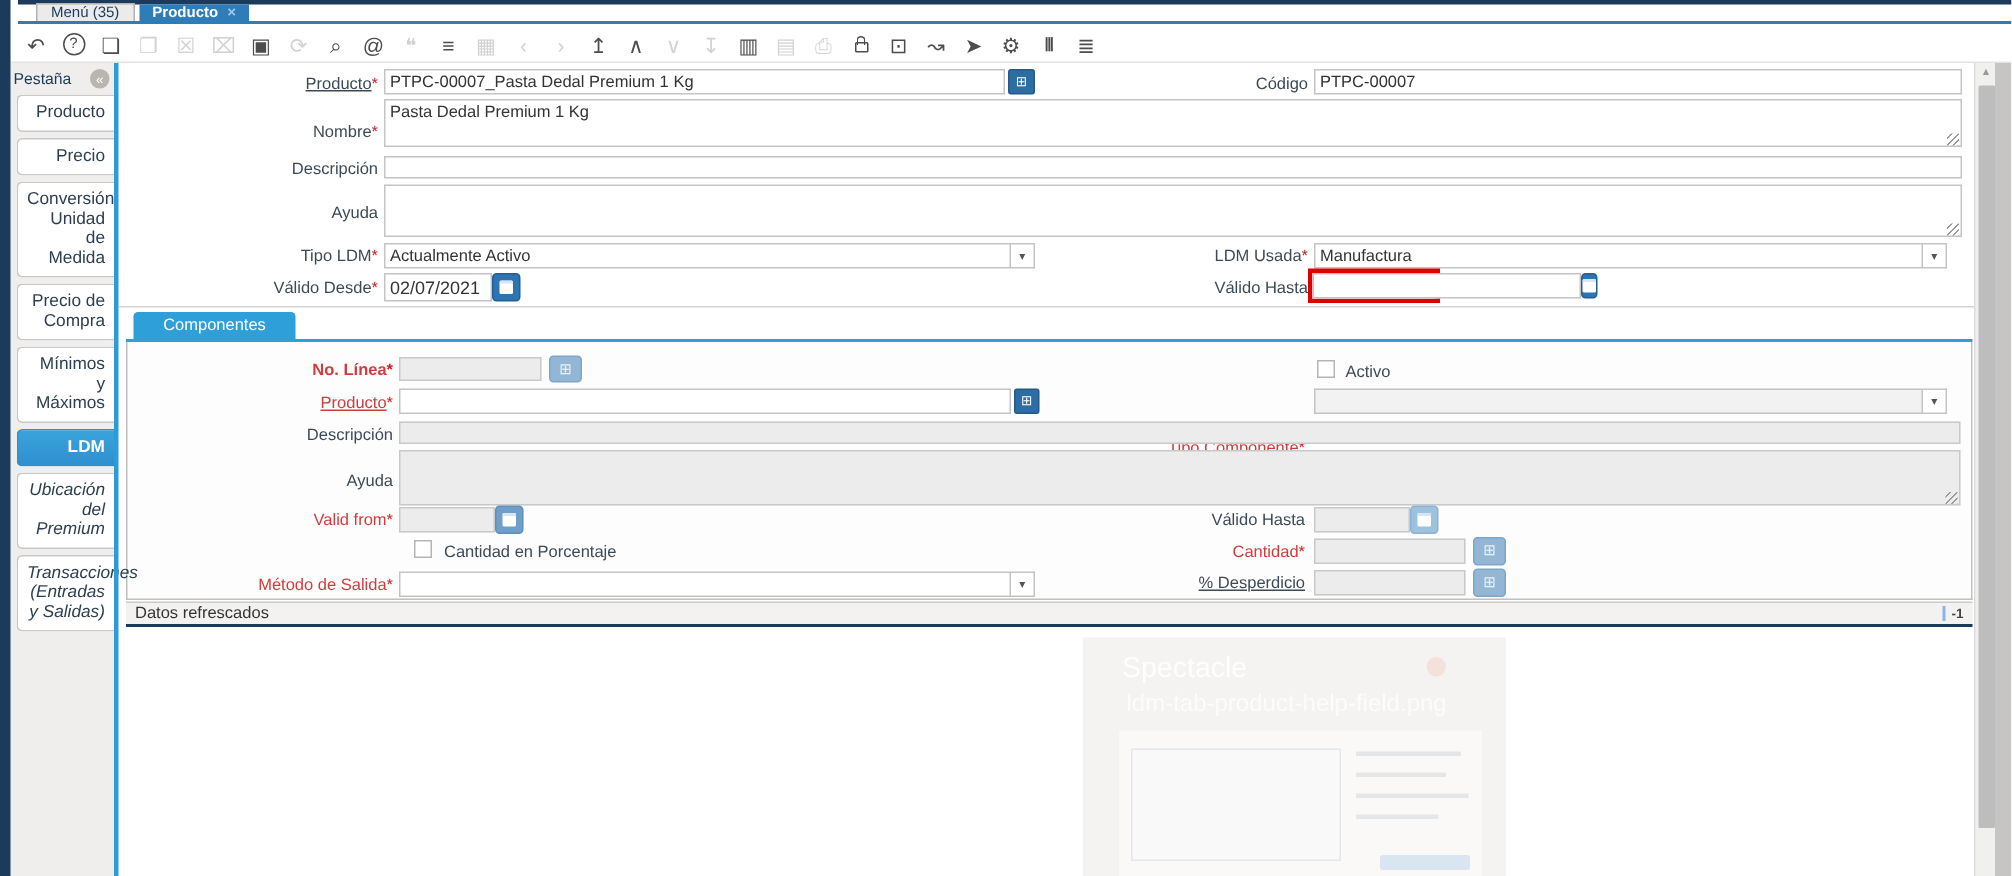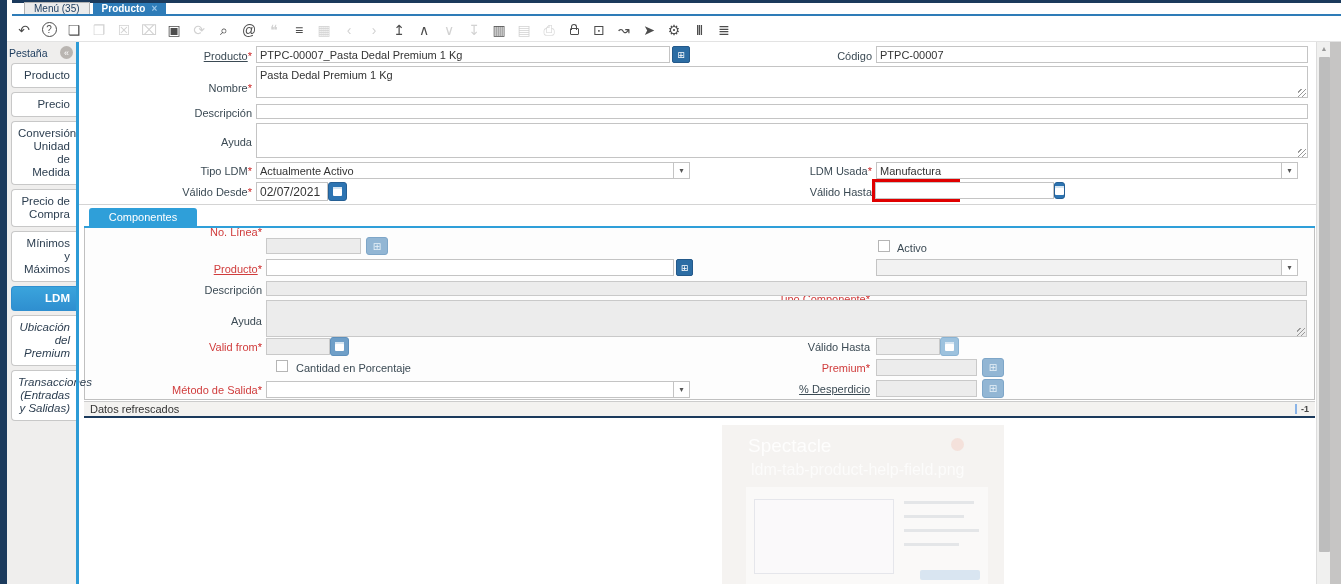--- a/index.html
+++ b/index.html
@@ -270,21 +270,21 @@
         <span class="cal-glyph"></span>
       </span>
   </div>
 
   <div class="hsep"></div>
 
   <div class="comp-tab">Componentes</div>
   <div class="comp-line"></div>
   <div class="comp-panel"></div>
 
-  <div class="lbl red" style="left:140px; top:226px;"><span>No. Línea</span><span class="req">*</span></div>
+  <div class="lbl red" style="left:140px; top:241px;font-weight:bold;"><span>No. Línea</span><span class="req">*</span></div>
   <input class="txt dis" style="left: 266px; top: 238px; width: 95px; height: 16px;" value="">
   <span class="sqbtn light" style="left:366px; top:237px; width:22px; height:18px;">⊞</span>
 
   <span class="cb" style="left:878px; top:240px;"></span>
   <span class="inlinelbl" style="left:897px; top:242px;">Activo</span>
 
   <div class="lbl red" style="left:140px; top:263px;"><span class="und">Producto</span><span class="req">*</span></div>
   <div class="fieldwrap" style="left:266px; top:259px; width:427px; height:17px;">
     <input class="fw-in" value="" style="">
     <span class="btn-dark" style="width:17px;">⊞</span>
@@ -310,21 +310,21 @@
 
   <div class="lbl" style="left:748px; top:341px;"><span>Válido Hasta</span></div>
   <input class="txt dis" style="left: 876px; top: 338px; width: 64px; height: 17px;" value="">
   <span class="sqbtn paleblue" style="left:940px; top:337px; width:19px; height:19px;">
       <span class="cal-glyph"></span>
     </span>
 
   <span class="cb" style="left:276px; top:360px;"></span>
   <span class="inlinelbl" style="left:296px; top:362px;">Cantidad en Porcentaje</span>
 
-  <div class="lbl red" style="left:748px; top:362px;"><span>Premium</span><span class="req">*</span></div>
+  <div class="lbl red" style="left:748px; top:362px;"><span>Cantidad</span><span class="req">*</span></div>
   <input class="txt dis" style="left: 876px; top: 359px; width: 101px; height: 17px;" value="">
   <span class="sqbtn light" style="left:982px; top:358px; width:22px; height:19px;">⊞</span>
 
   <div class="lbl red" style="left:140px; top:384px;"><span>Método de Salida</span><span class="req">*</span></div>
   <div class="fieldwrap" style="left:266px; top:381px; width:424px; height:17px;">
     <input class="fw-in" readonly="" value="" style="">
     <span class="btn-combo">▾</span>
   </div>
 
   <div class="lbl" style="left:748px; top:383px;text-decoration:underline;"><span>% Desperdicio</span></div>

